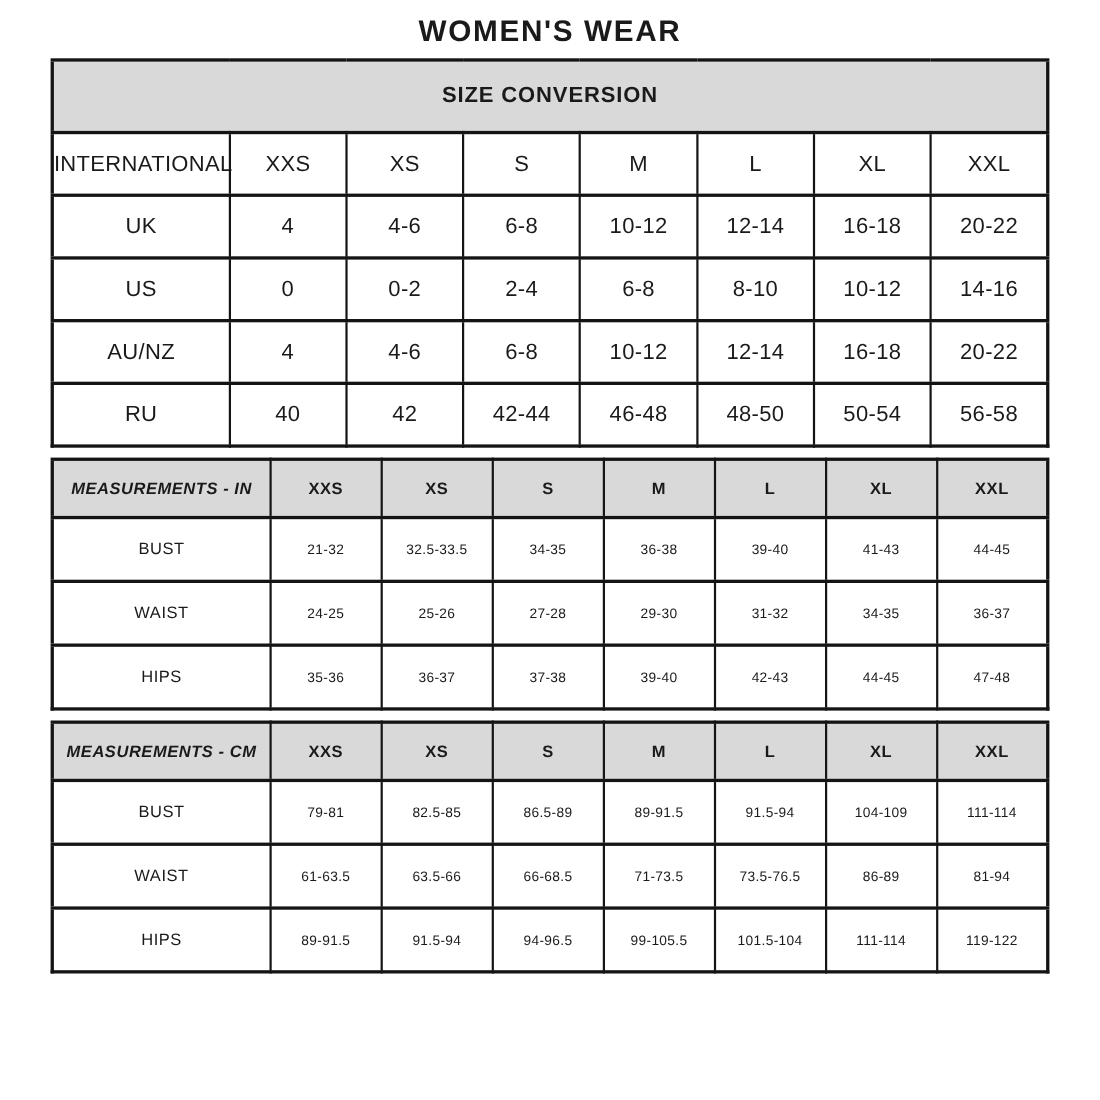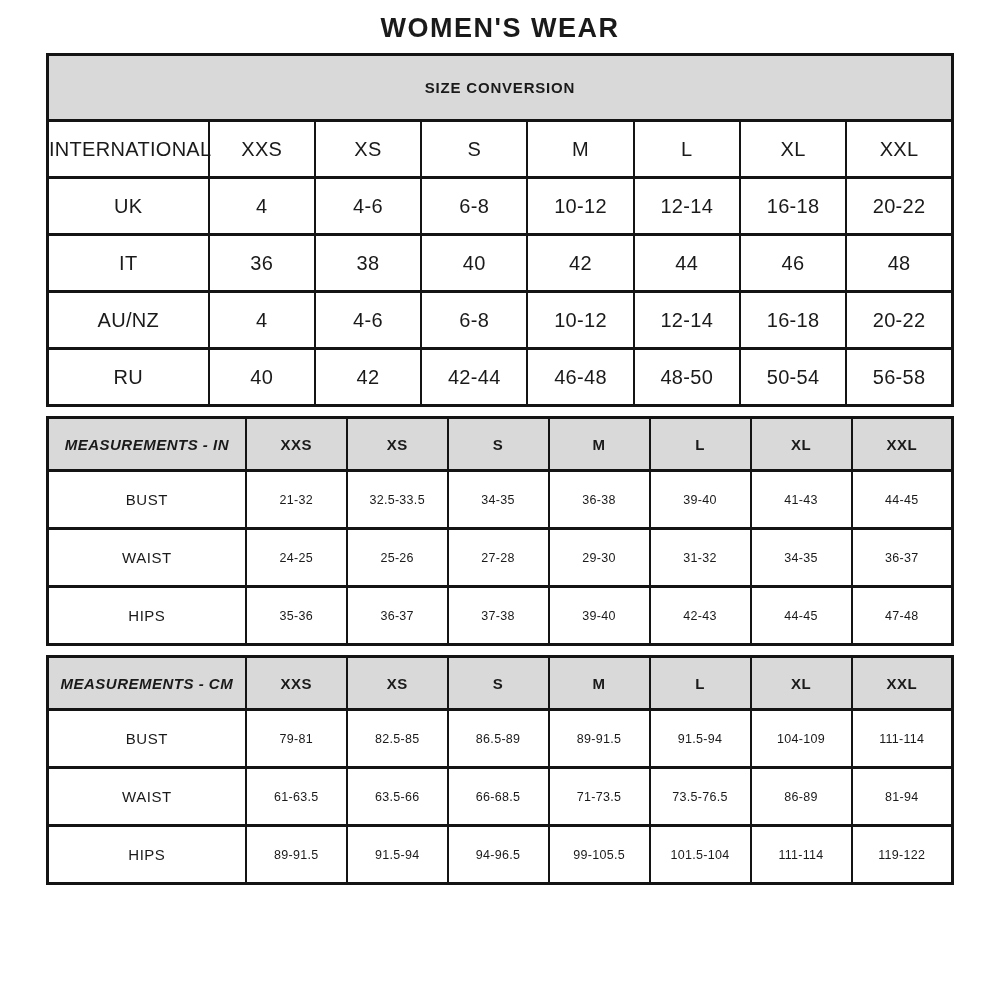--- a/index.html
+++ b/index.html
@@ -38,21 +38,21 @@
   table.chart tr { border-top: 3px solid #141414; }
 
   
   .t1 col.c0 { width: 17.8%; }
   .t1 col.cn { width: 11.743%; }
   .t1 td { height: 57px; font-size: 20px; letter-spacing: 0.3px; }
   .t1 td.banner {
     height: 66px;
     background: #d9d9d9;
     font-weight: bold;
-    font-size: 15px;
+    font-size: 20px;
     letter-spacing: 0.8px;
   }
 
   
   .t2 { margin-top: 9px; }
   .t2 col.c0 { width: 21.9%; }
   .t2 col.cn { width: 11.157%; }
   .t2 td { height: 58px; font-size: 12.5px; letter-spacing: 0.3px; }
   .t2 .cols-row td {
     height: 53px;
@@ -99,28 +99,28 @@
           <td class="rlabel">UK</td>
           <td>4</td>
           <td>4-6</td>
           <td>6-8</td>
           <td>10-12</td>
           <td>12-14</td>
           <td>16-18</td>
           <td>20-22</td>
         </tr>
         <tr>
-          <td class="rlabel">IT</td>
-          <td>36</td>
-          <td>38</td>
-          <td>40</td>
-          <td>42</td>
-          <td>44</td>
-          <td>46</td>
-          <td>48</td>
+          <td class="rlabel">US</td>
+          <td>0</td>
+          <td>0-2</td>
+          <td>2-4</td>
+          <td>6-8</td>
+          <td>8-10</td>
+          <td>10-12</td>
+          <td>14-16</td>
         </tr>
         <tr>
           <td class="rlabel">AU/NZ</td>
           <td>4</td>
           <td>4-6</td>
           <td>6-8</td>
           <td>10-12</td>
           <td>12-14</td>
           <td>16-18</td>
           <td>20-22</td>

